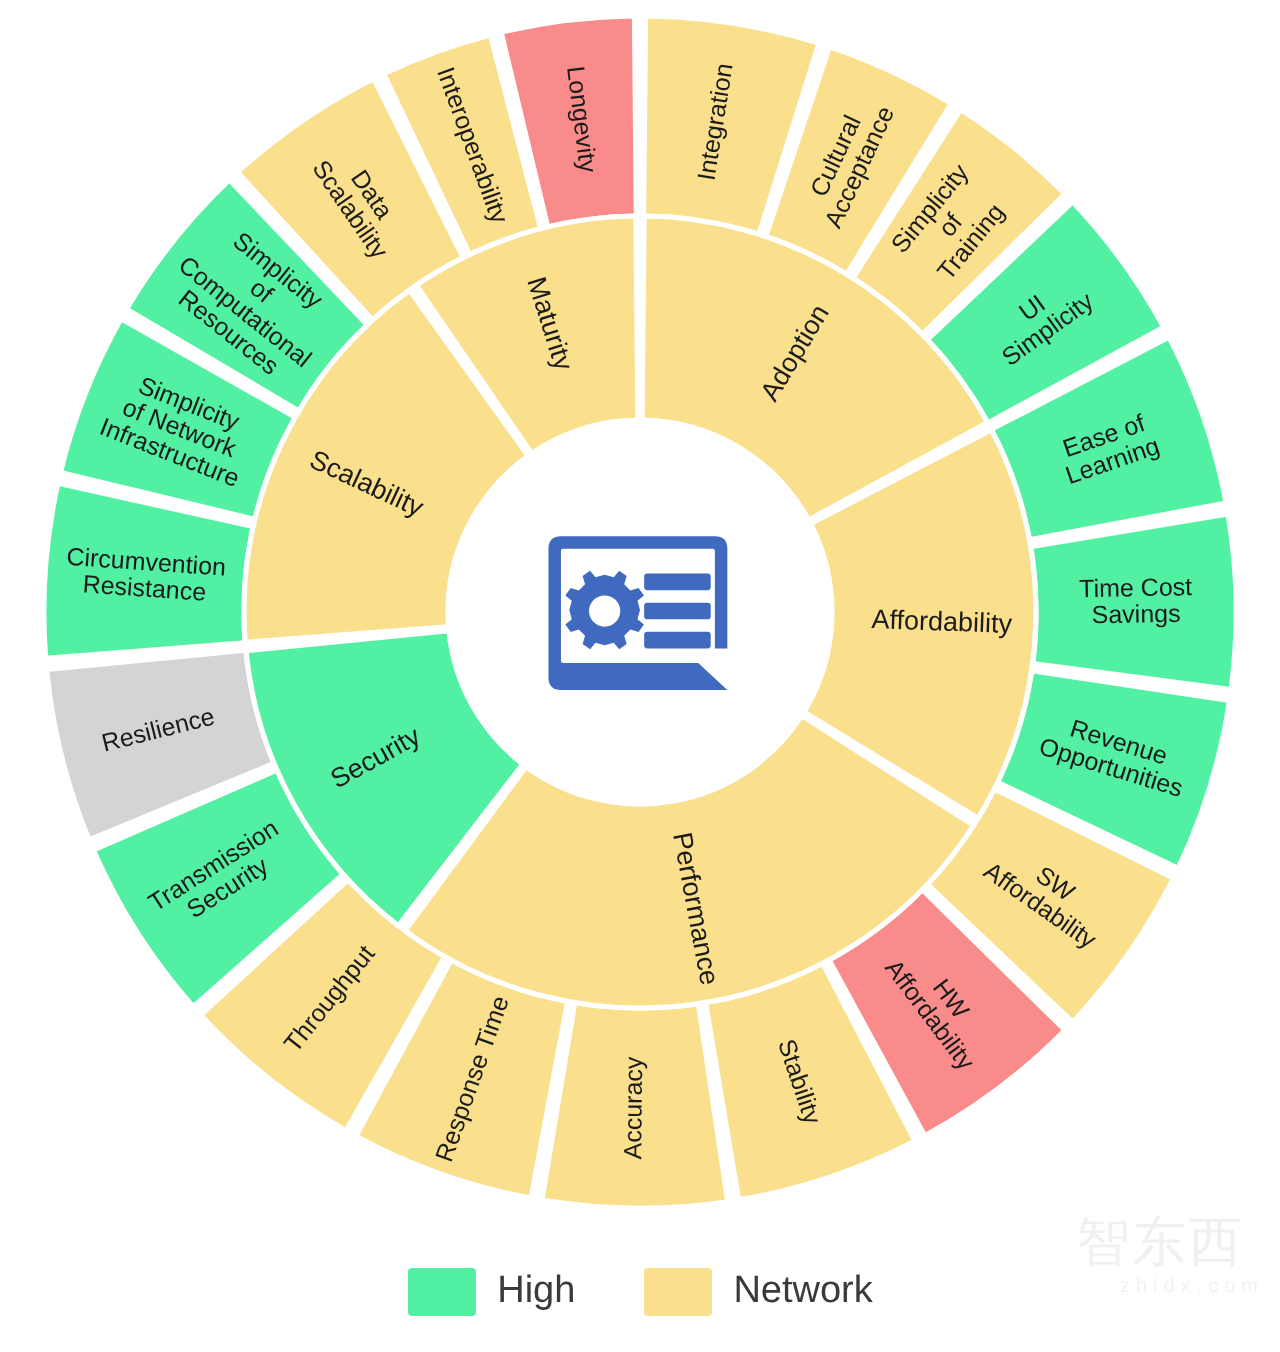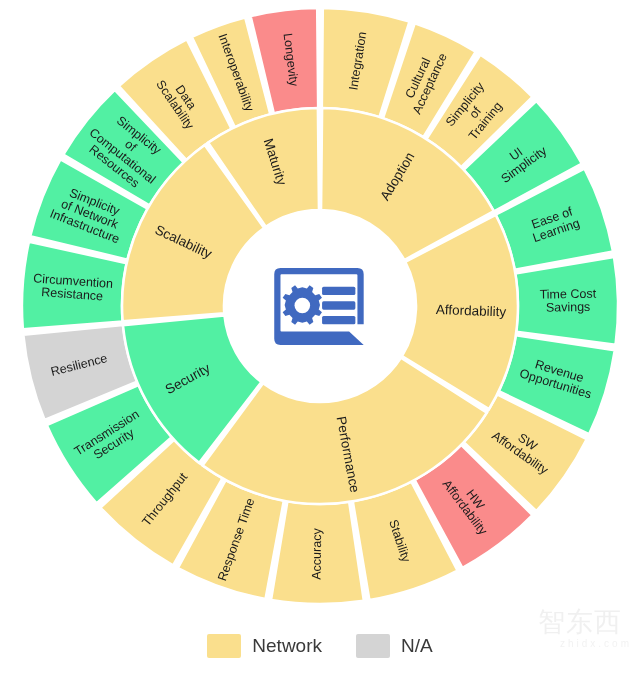--- a/index.html
+++ b/index.html
@@ -112,25 +112,25 @@
         <rect x="52" y="48" width="32" height="8" rx="1.5" fill="#4069c0"></rect>
         <path id="gear-glyph" fill="#4069c0" d="M33 20.5 l4.4 1.2 2.6-3.1 3.6 2.6 -1.2 3.9 3.0 3.0 3.9-1.2 2.6 3.6 -3.1 2.6 1.2 4.4 -1.2 4.4 3.1 2.6 -2.6 3.6 -3.9-1.2 -3.0 3.0 1.2 3.9 -3.6 2.6 -2.6-3.1 -4.4 1.2 -4.4-1.2 -2.6 3.1 -3.6-2.6 1.2-3.9 -3.0-3.0 -3.9 1.2 -2.6-3.6 3.1-2.6 -1.2-4.4 1.2-4.4 -3.1-2.6 2.6-3.6 3.9 1.2 3.0-3.0 -1.2-3.9 3.6-2.6 2.6 3.1z"></path>
         <circle cx="33" cy="38" r="7.5" fill="#ffffff"></circle>
       </g>
     </g>
   </svg>
 </div>
 
 <div class="legend">
   <div class="legend-item">
+    <span class="legend-swatch" style="background:#52f0a3"></span>
+    <span class="legend-text">High</span>
+  </div>
+  <div class="legend-item">
     <span class="legend-swatch" style="background:#fadf8d"></span>
     <span class="legend-text">Network</span>
-  </div>
-  <div class="legend-item">
-    <span class="legend-swatch" style="background:#d4d4d4"></span>
-    <span class="legend-text">N/A</span>
   </div>
 </div>
 
 <div class="watermark">
   <div class="wm-logo">智东西</div>
   <div class="wm-sub">zhidx.com</div>
 </div>
 
 </body></html>

